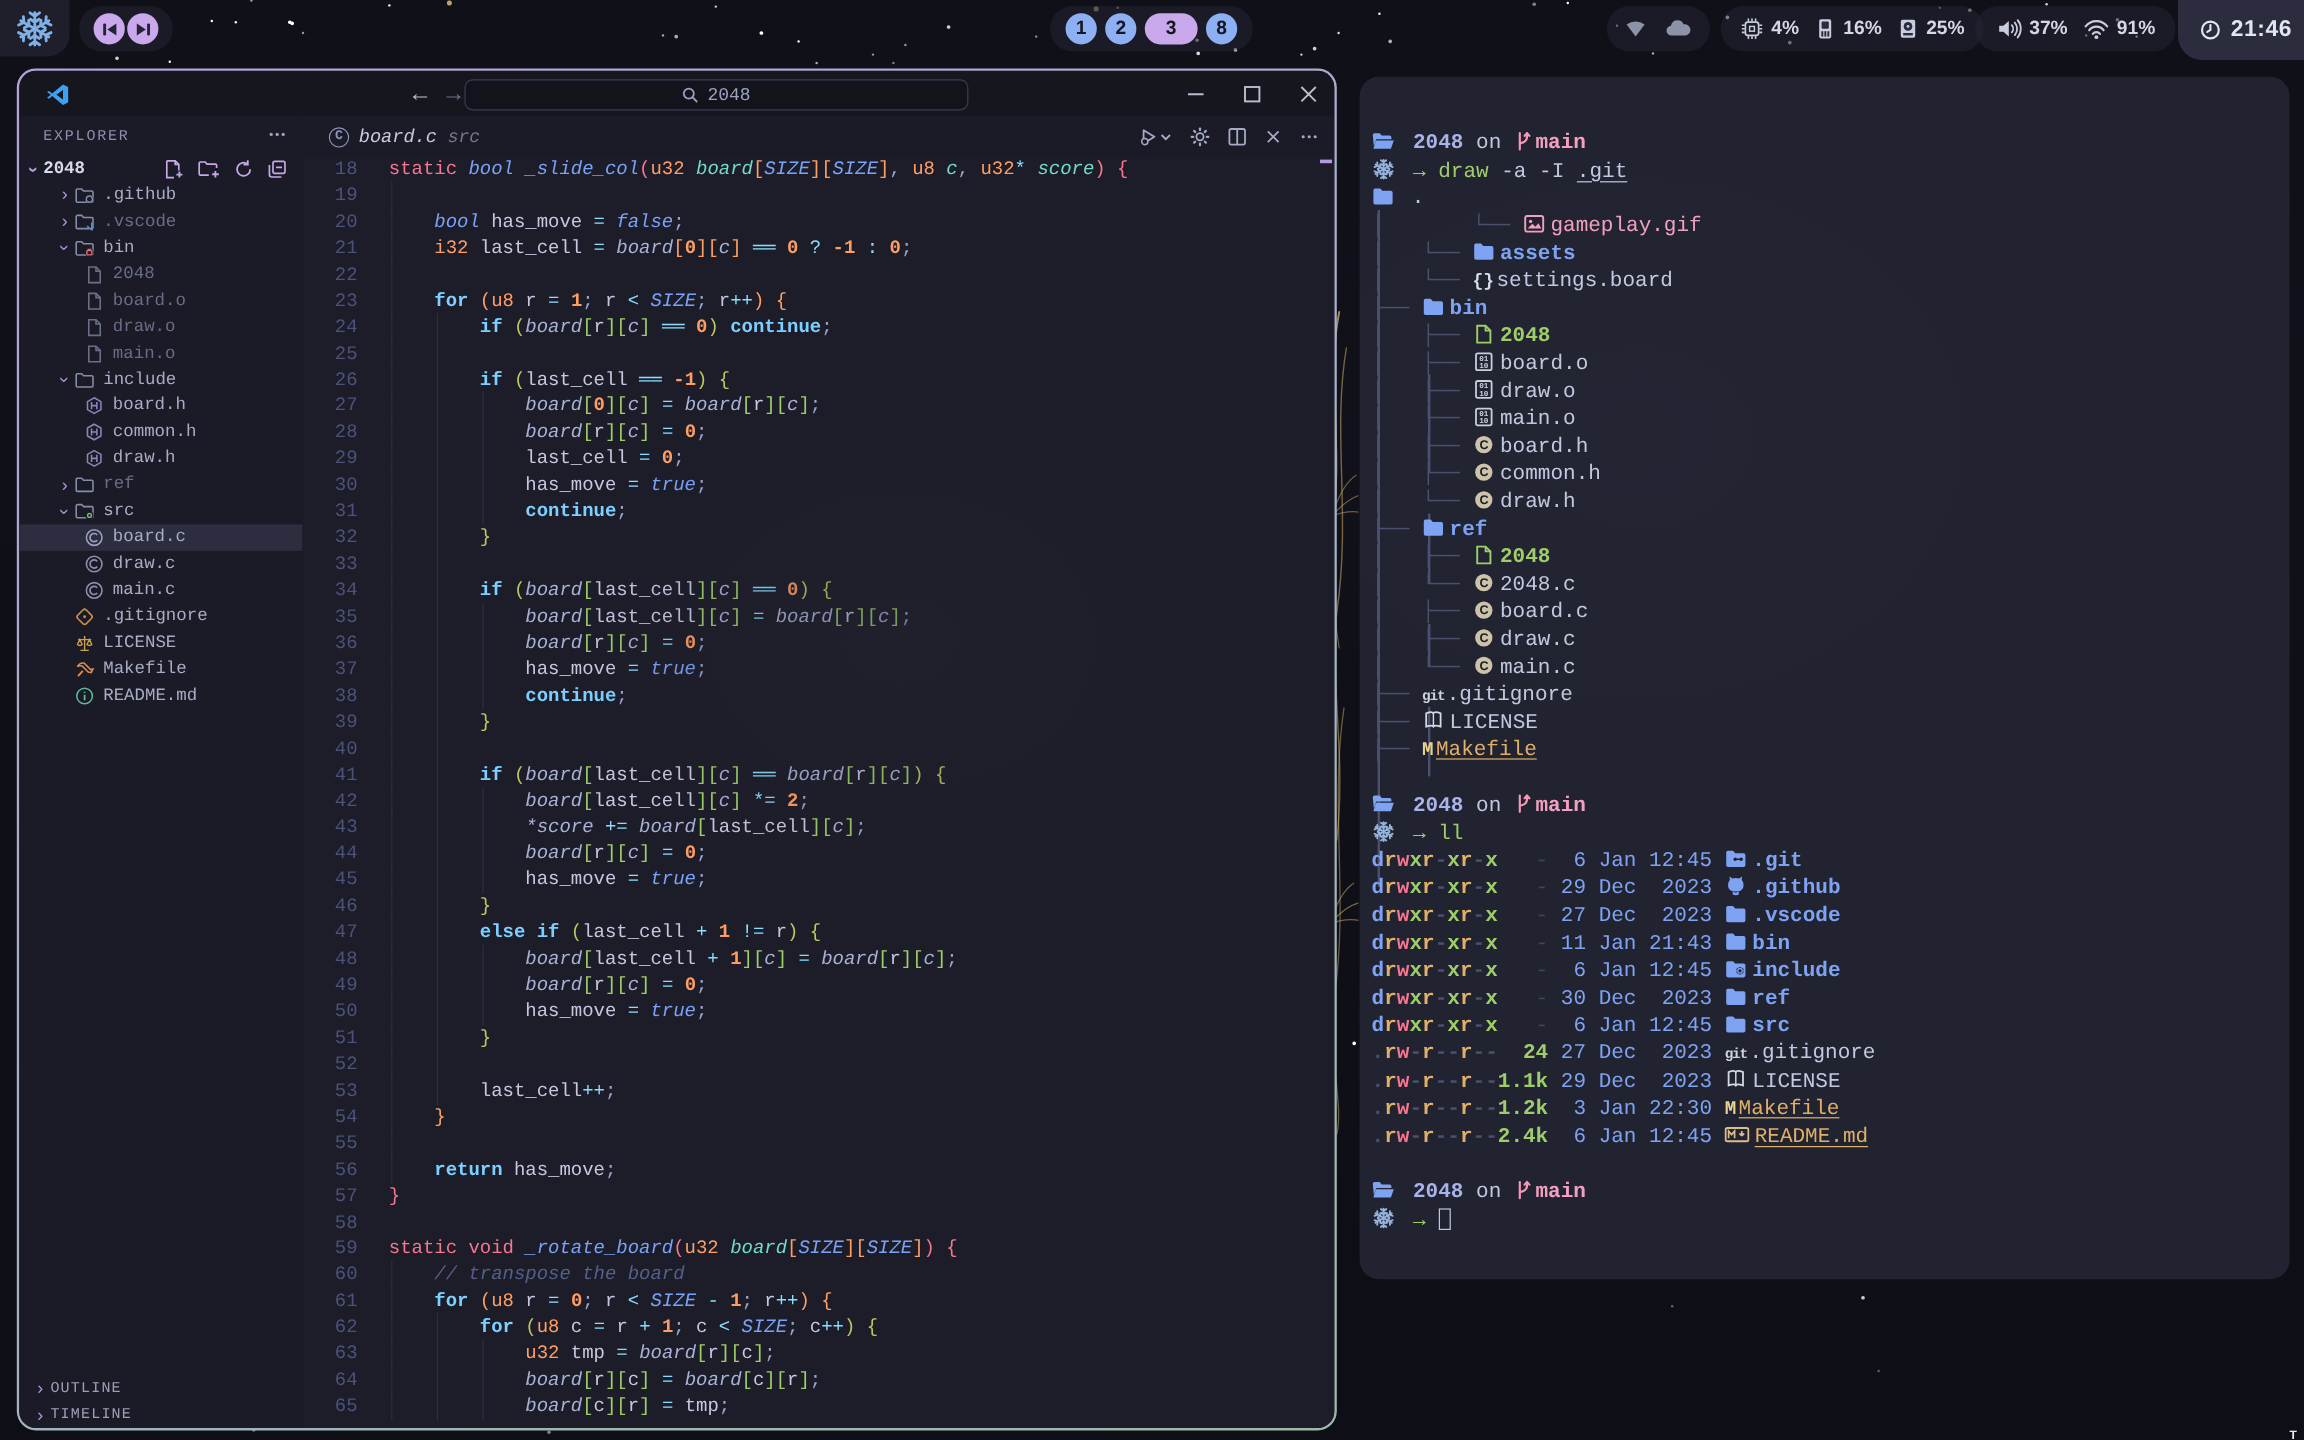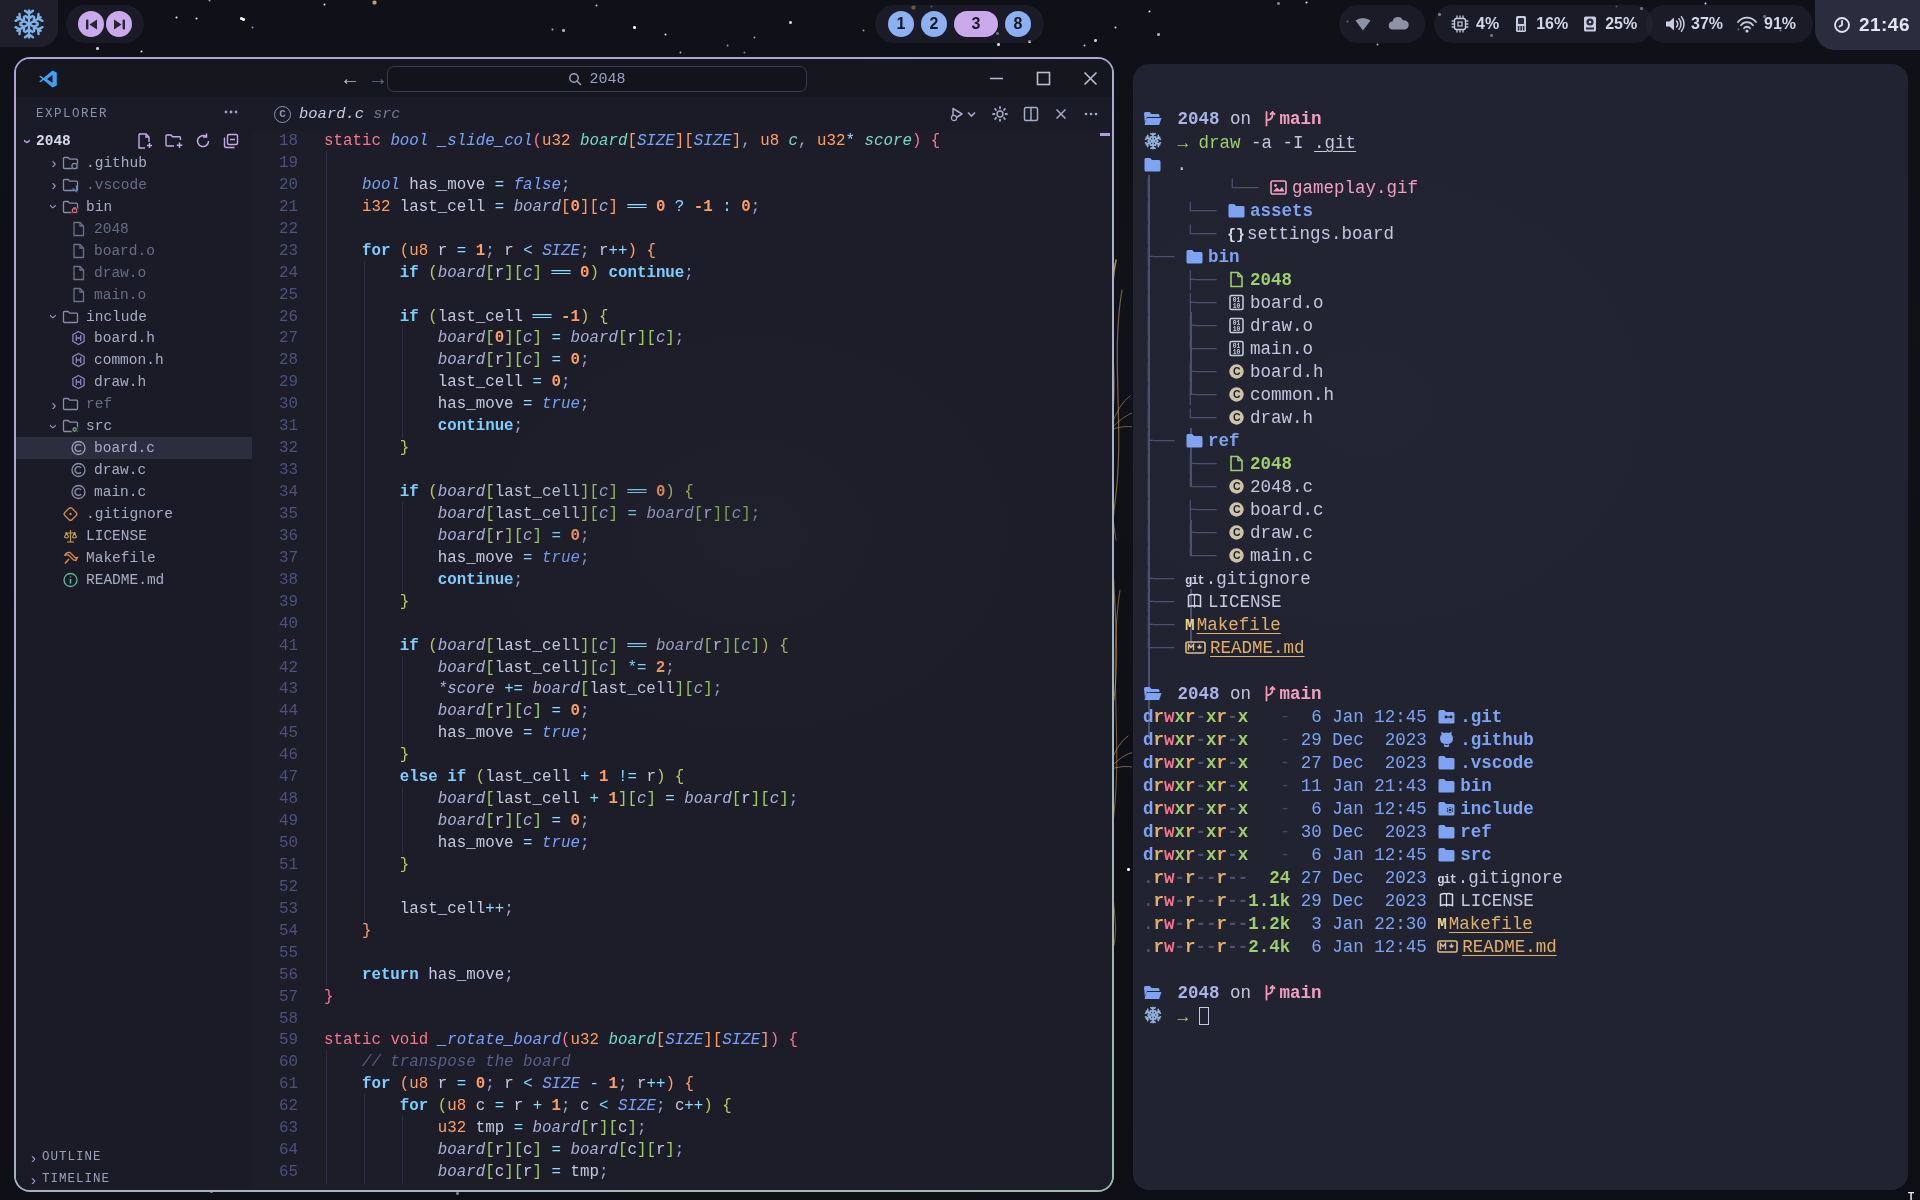--- a/index.html
+++ b/index.html
@@ -76,21 +76,21 @@
 i.sz { color:#7aa2f7; font-style:italic; }
 i.cm { color:#565f89; font-style:italic; }
 i.b1 { color:#f7768e; }
 i.b2 { color:#ff9e64; }
 i.b3 { color:#bcc75f; }
 i.b4 { color:#9ece6a; }
 i.g { position:relative; }
 i.g:before { content:""; position:absolute; left:2px; top:-3px; bottom:-3px; width:1px; background:#2b2d40; }
 #curmark { position:absolute; right:2px; top:2px; width:10px; height:3px; background:#b49ae0; }
 
-#terminal { position:absolute; left:1133px; top:64px; width:775px; height:1126px; border-radius:16px; background:#222331; overflow:hidden; }
+#terminal { position:absolute; left:1133px; top:64px; width:775px; height:1002px; border-radius:16px; background:#222331; overflow:hidden; }
 #terminal:before { content:""; position:absolute; inset:0; background:radial-gradient(500px 400px at 30% 30%, #2a2b3a44, transparent 60%); }
 #termin { position:absolute; left:10px; top:44px; right:0; bottom:0; }
 .vg { position:absolute; width:1.5px; background:#4a506e; }
 .tl { height:23px; line-height:23px; font-size:17.5px; white-space:pre; color:#c2c8e0; }
 .tl span, .tl b { display:inline; }
 .tg { color:#4a506e; }
 .ti { vertical-align:-3.5px; margin-right:4px; }
 svg.ti { display:inline-block; }
 .tbr,.tgit,.tM { display:inline-block; vertical-align:baseline; margin-right:2px; }
 .tbr { font-weight:bold; font-size:15px; width:21px; text-align:center; }
@@ -545,32 +545,47 @@
 <div class="tl"><span class="tg">│   └── </span><svg class="ti" width="19" height="19" viewBox="0 0 19 19">
           <circle cx="9.5" cy="9.5" r="7.2" fill="#cdc3a8"></circle>
           <text x="9.7" y="13" font-size="10.5" font-family="Liberation Sans" font-weight="bold" fill="#1c1d2b" text-anchor="middle">C</text>
         </svg><span class="" style="color:#c2c8e0">main.c</span></div>
 <div class="tl"><span class="tg">├── </span><span class="ti tgit" style="color:#cdd2e2">git</span><span class="" style="color:#c2c8e0">.gitignore</span></div>
 <div class="tl"><span class="tg">├── </span><svg class="ti" width="19" height="19" viewBox="0 0 19 19">
           <path d="M3.5 3.5 q5 -2 6 0 q1 -2 6 0 v11 q-5 -1.6 -6 0 q-1 -1.6 -6 0 Z" fill="none" stroke="#d4d8e6" stroke-width="1.5"></path>
           <path d="M9.5 3.5 v11" stroke="#d4d8e6" stroke-width="1.2"></path>
         </svg><span class="" style="color:#c2c8e0">LICENSE</span></div>
 <div class="tl"><span class="tg">├── </span><span class="ti tM" style="color:#e8d490">M</span><span class="" style="color:#e0af68;text-decoration:underline;text-underline-offset:3px">Makefile</span></div>
-<div class="tl"><span class="tg">└── </span><svg class="ti" width="21" height="19" viewBox="0 0 21 19">
-          <rect x="1" y="4" width="19" height="11" rx="1.5" fill="none" stroke="#d9bd8c" stroke-width="1.6"></rect>
-          <path d="M3.5 12.5 v-6 l2.5 3 2.5 -3 v6" fill="none" stroke="#d9bd8c" stroke-width="1.4"></path>
-          <path d="M14.5 6.5 v4 m0 0 l-2 -2 m2 2 l2 -2" stroke="#d9bd8c" stroke-width="1.4" fill="none"></path>
-        </svg><span class="" style="color:#e0af68;text-decoration:underline;text-underline-offset:3px">README.md</span></div>
 <div class="tl">&nbsp;</div>
 <div class="tl"><svg class="ti" width="20" height="19" viewBox="0 0 20 19">
           <path d="M1 4.5 a1.5 1.5 0 0 1 1.5 -1.5 h4.2 l1.8 2 h6.5 a1.5 1.5 0 0 1 1.5 1.5 v1.5 h-12.6 l-2 6 Z" fill="#7da3f2"></path>
           <path d="M3.6 9 h14.9 l-2.4 7 h-14.6 Z" fill="#7da3f2"></path>
         </svg> <span class="" style="color:#a8b3e8;font-weight:bold">2048</span><span class="" style="color:#c2c8e0"> on </span><svg class="ti" width="14" height="19" viewBox="0 0 14 19">
           <path d="M4.5 3 v13.5 M10.5 3 v3 q0 4.5 -6 5.5 M10.5 3 l-2 2.2 M10.5 3 l2 2.2" stroke="#f498b8" stroke-width="1.8" fill="none" stroke-linecap="round"></path>
         </svg><span class="" style="color:#f2a0bf;font-weight:bold">main</span></div>
+<div class="tl"><svg class="ti" width="20" height="20" viewBox="0 0 20 20">
+          <g transform="rotate(0 10 10)">
+            <path d="M10 10 L10 2.2 M10 4.2 L7.8 2.6 M10 4.2 L12.2 2.6 M10 7 L8 5.6 M10 7 L12 5.6" stroke="#93b3dc" stroke-width="1.6" fill="none" stroke-linecap="round"></path>
+          </g>
+          <g transform="rotate(60 10 10)">
+            <path d="M10 10 L10 2.2 M10 4.2 L7.8 2.6 M10 4.2 L12.2 2.6 M10 7 L8 5.6 M10 7 L12 5.6" stroke="#93b3dc" stroke-width="1.6" fill="none" stroke-linecap="round"></path>
+          </g>
+          <g transform="rotate(120 10 10)">
+            <path d="M10 10 L10 2.2 M10 4.2 L7.8 2.6 M10 4.2 L12.2 2.6 M10 7 L8 5.6 M10 7 L12 5.6" stroke="#93b3dc" stroke-width="1.6" fill="none" stroke-linecap="round"></path>
+          </g>
+          <g transform="rotate(180 10 10)">
+            <path d="M10 10 L10 2.2 M10 4.2 L7.8 2.6 M10 4.2 L12.2 2.6 M10 7 L8 5.6 M10 7 L12 5.6" stroke="#93b3dc" stroke-width="1.6" fill="none" stroke-linecap="round"></path>
+          </g>
+          <g transform="rotate(240 10 10)">
+            <path d="M10 10 L10 2.2 M10 4.2 L7.8 2.6 M10 4.2 L12.2 2.6 M10 7 L8 5.6 M10 7 L12 5.6" stroke="#93b3dc" stroke-width="1.6" fill="none" stroke-linecap="round"></path>
+          </g>
+          <g transform="rotate(300 10 10)">
+            <path d="M10 10 L10 2.2 M10 4.2 L7.8 2.6 M10 4.2 L12.2 2.6 M10 7 L8 5.6 M10 7 L12 5.6" stroke="#93b3dc" stroke-width="1.6" fill="none" stroke-linecap="round"></path>
+          </g>
+        </svg> <span class="" style="color:#9ece6a">→ ll</span></div>
 <div class="tl"><b style="color:#7da3f2;font-weight:bold">d</b><b style="color:#e0af68;font-weight:bold">r</b><b style="color:#f7768e;font-weight:bold">w</b><b style="color:#9ece6a;font-weight:bold">x</b><b style="color:#e0af68;font-weight:bold">r</b><b style="color:#4a5070;font-weight:bold">-</b><b style="color:#9ece6a;font-weight:bold">x</b><b style="color:#e0af68;font-weight:bold">r</b><b style="color:#4a5070;font-weight:bold">-</b><b style="color:#9ece6a;font-weight:bold">x</b><span class="" style="color:#3f455e">   -</span> <span class="" style="color:#7da3f2"> 6 Jan 12:45</span> <svg class="ti" width="19" height="19" viewBox="0 0 19 19">
           <path d="M1.5 4.5 a1.5 1.5 0 0 1 1.5 -1.5 h4.2 l1.8 2 h7 a1.5 1.5 0 0 1 1.5 1.5 v8.5 a1.5 1.5 0 0 1 -1.5 1.5 h-13 a1.5 1.5 0 0 1 -1.5 -1.5 Z" fill="#7da3f2"></path>
           <circle cx="9" cy="10" r="1.4" fill="#1c1d2b"></circle>
           <circle cx="14" cy="10" r="1.4" fill="#1c1d2b"></circle>
           <path d="M9 10 h5" stroke="#1c1d2b" stroke-width="1.2"></path>
         </svg><span class="" style="color:#7da3f2;font-weight:bold">.git</span></div>
 <div class="tl"><b style="color:#7da3f2;font-weight:bold">d</b><b style="color:#e0af68;font-weight:bold">r</b><b style="color:#f7768e;font-weight:bold">w</b><b style="color:#9ece6a;font-weight:bold">x</b><b style="color:#e0af68;font-weight:bold">r</b><b style="color:#4a5070;font-weight:bold">-</b><b style="color:#9ece6a;font-weight:bold">x</b><b style="color:#e0af68;font-weight:bold">r</b><b style="color:#4a5070;font-weight:bold">-</b><b style="color:#9ece6a;font-weight:bold">x</b><span class="" style="color:#3f455e">   -</span> <span class="" style="color:#7da3f2">29 Dec  2023</span> <svg class="ti" width="19" height="19" viewBox="0 0 19 19">
           <path d="M3 8.5 q0 -2.6 1.6 -4.1 l-0.4 -2.9 2.6 1.5 q1.3 -0.4 2.7 -0.4 t2.7 0.4 l2.6 -1.5 -0.4 2.9 q1.6 1.5 1.6 4.1 0 5.5 -6.5 5.5 t-6.5 -5.5 Z" fill="#7da3f2"></path>
           <path d="M7 14 q2.5 1.8 5 0 l0 2.5 q-2.5 1.2 -5 0 Z" fill="#7da3f2"></path>
         </svg><span class="" style="color:#7da3f2;font-weight:bold">.github</span></div>

